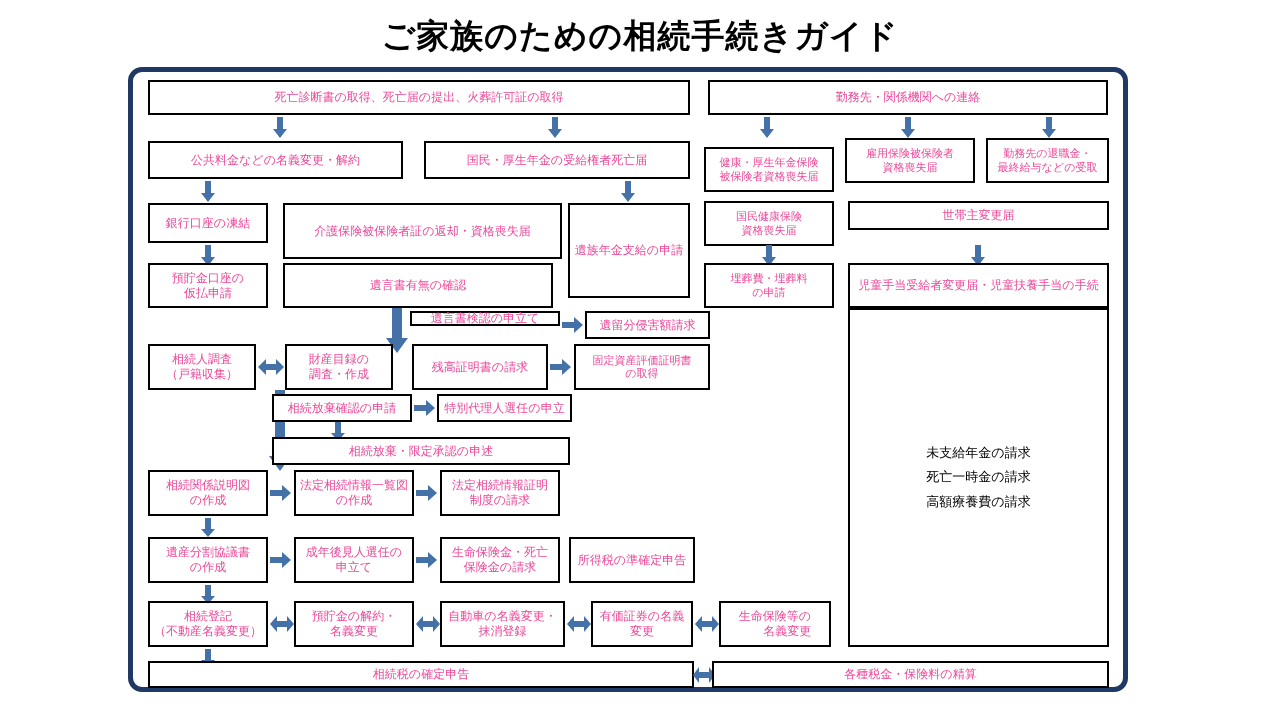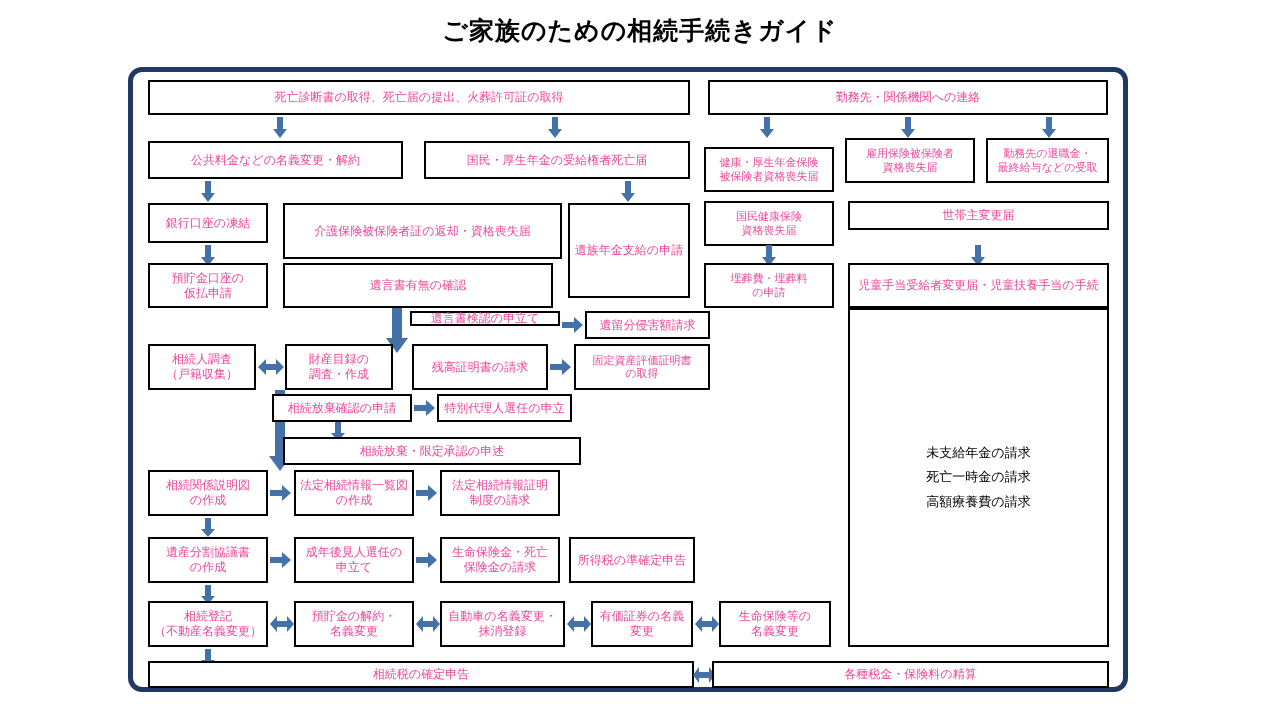--- a/index.html
+++ b/index.html
@@ -2,21 +2,21 @@
 <html><head>
 <meta charset="utf-8">
 <style>
   html,body{margin:0;padding:0;background:#ffffff;}
   body{
     width:1280px;height:720px;position:relative;overflow:hidden;
     font-family:"Liberation Sans","DejaVu Sans",sans-serif;
   }
   #page-title{
     position:absolute;left:0;top:14px;width:1280px;text-align:center;
-    font-size:25px;font-weight:700;color:#000;letter-spacing:1px;
+    font-size:33px;font-weight:700;color:#000;letter-spacing:1px;
     white-space:nowrap;
   }
   #outer-frame{
     position:absolute;left:128px;top:67px;width:1000px;height:625px;
     border:5px solid #1F3864;border-radius:14px;box-sizing:border-box;
     background:#fff;
   }
   .node{
     position:absolute;box-sizing:border-box;border:2.6px solid #000;
     background:#fff;display:flex;align-items:center;justify-content:center;
@@ -214,21 +214,21 @@
 <div class="node fs12" style="left:437px;top:394px;width:135px;height:28px;">
   <span class="node-inner">特別代理人選任の申立</span>
 </div>
 
 <div class="arrow" style="left:330px;top:422px;">
   <svg width="16" height="20" viewBox="0 0 16 20">
       <path d="M5,0 h6 v11 h4 L8,19 L1,11 h4 Z" fill="#4472A8"></path>
     </svg>
 </div>
 
-<div class="node fs12" style="left:272px;top:437px;width:298px;height:28px;margin-left:11px;">
+<div class="node fs12" style="left:272px;top:437px;width:298px;height:28px;">
   <span class="node-inner">相続放棄・限定承認の申述</span>
 </div>
 
 <div class="node fs12" style="left:148px;top:470px;width:120px;height:46px;">
   <span class="node-inner">相続関係説明図
 の作成</span>
 </div>
 <div class="arrow" style="left:270px;top:485px;">
   <svg width="22" height="16" viewBox="0 0 22 16">
       <path d="M0,5 h12 v-5 L21,8 L12,16 v-5 H0 Z" fill="#4472A8"></path>
@@ -314,21 +314,21 @@
     </svg>
 </div>
 <div class="node fs12" style="left:591px;top:601px;width:102px;height:46px;">
   <span class="node-inner">有価証券の名義変更</span>
 </div>
 <div class="arrow" style="left:695px;top:616px;">
   <svg width="24" height="16" viewBox="0 0 24 16">
       <path d="M0,8 L7,0 v5 h10 V0 L24,8 L17,16 v-5 H7 v5 Z" fill="#4472A8"></path>
     </svg>
 </div>
-<div class="node fs12" style="left:719px;top:601px;width:112px;height:46px;">
+<div class="node fs12" style="left:719px;top:601px;width:112px;height:46px;text-align:right;">
   <span class="node-inner">生命保険等の
 名義変更</span>
 </div>
 
 <div class="panel-note" style="left:848px;top:308px;width:261px;height:339px;">
   <span class="node-inner">未支給年金の請求
 死亡一時金の請求
 高額療養費の請求</span>
 </div>
 

